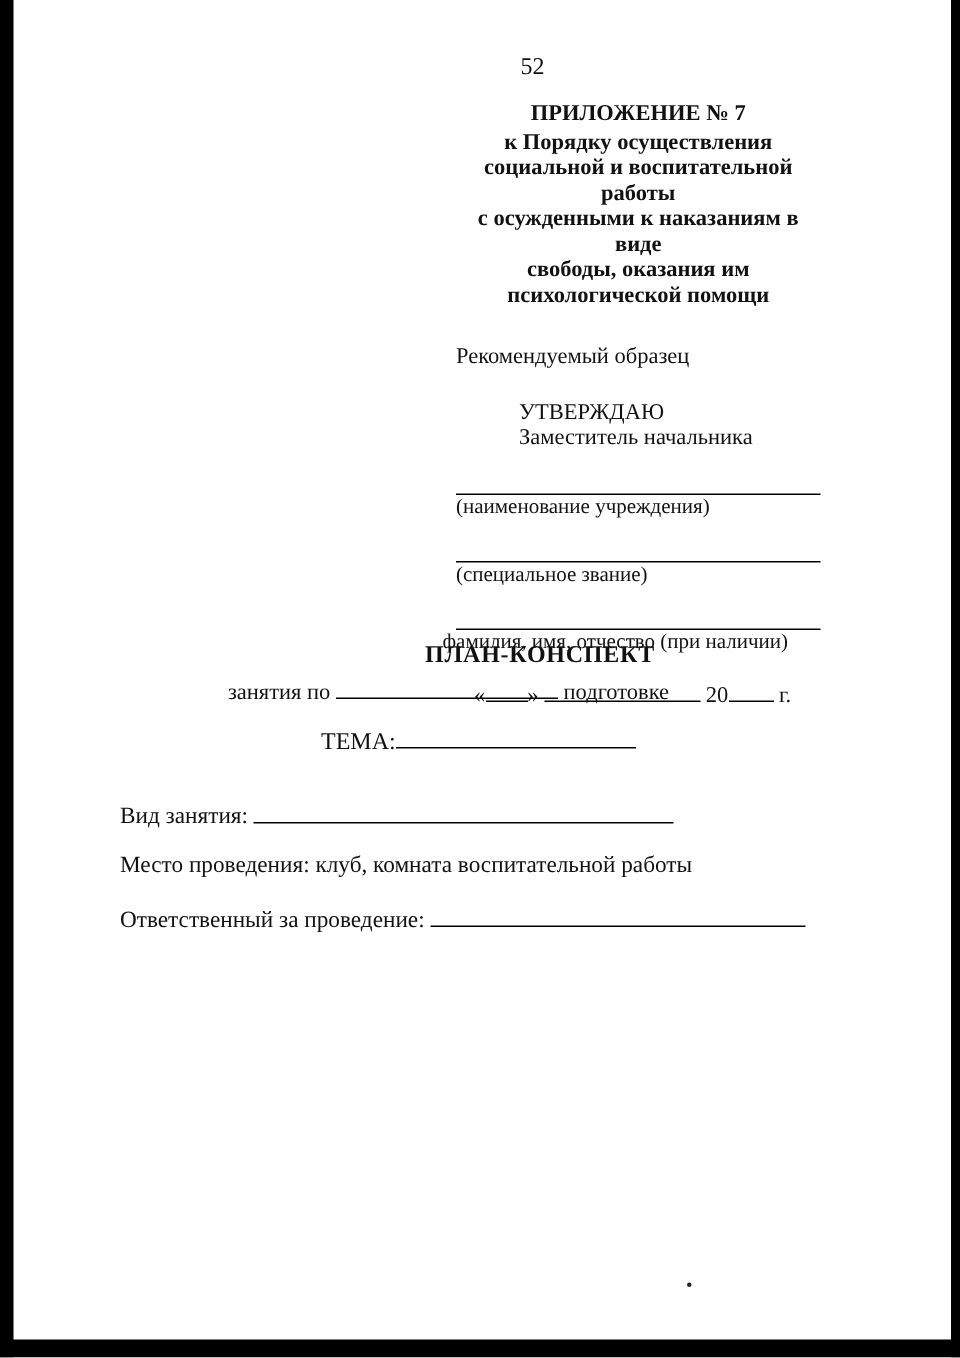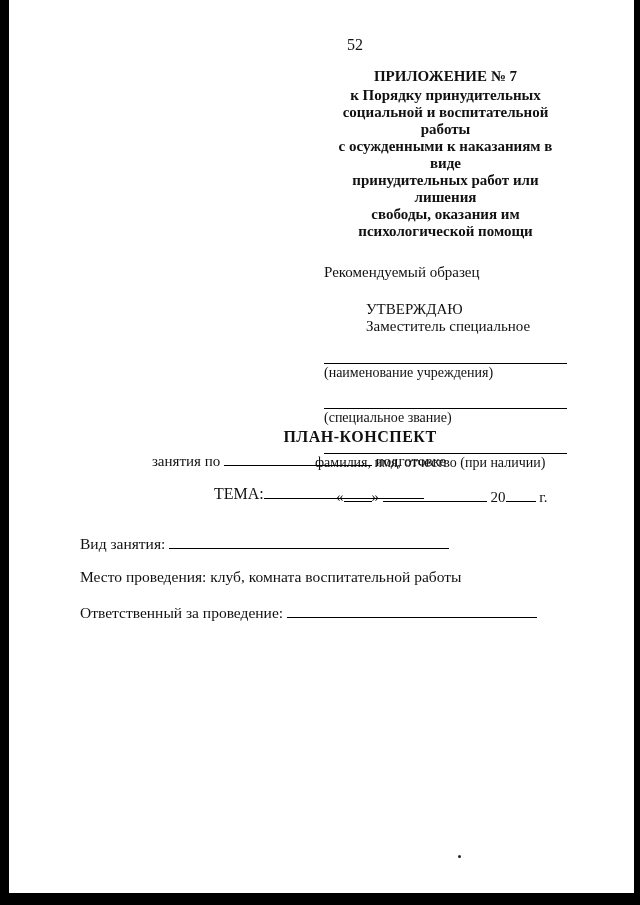--- a/index.html
+++ b/index.html
@@ -36,21 +36,21 @@
     left: 0;
     width: 640px;
     text-align: center;
     font-size: 16px;
     padding-left: 35px;
   }
 
   
   .right-col {
     position: absolute;
-    left: 324px;
+    left: 304px;
     top: 68px;
     width: 243px;
     font-size: 15px;
     line-height: 17px;
   }
   .appendix {
     text-align: center;
     font-weight: bold;
   }
   .appendix .appendix-title {
@@ -141,33 +141,32 @@
 <div class="edge edge-right"></div>
 <div class="edge edge-bottom"></div>
 <div class="speck" style="left:458px; top:855px;"></div>
 
 <div class="page-number">52</div>
 
 <div class="right-col">
 
   <div class="appendix">
     <div class="appendix-title">ПРИЛОЖЕНИЕ № 7</div>
-    <div>к Порядку принудительных</div>
+    <div>к Порядку осуществления</div>
     <div>социальной и воспитательной работы</div>
     <div>с осужденными к наказаниям в виде</div>
-    <div>принудительных работ или лишения</div>
     <div>свободы, оказания им</div>
     <div>психологической помощи</div>
   </div>
 
   <div class="recommended">Рекомендуемый образец</div>
 
   <div class="approve-block">
     <div class="approve-heading">УТВЕРЖДАЮ</div>
-    <div class="approver-position">Заместитель специальное</div>
+    <div class="approver-position">Заместитель начальника</div>
   </div>
 
   <div class="sig-group">
     <div class="sig-line"></div>
     <div class="sig-caption">(наименование учреждения)</div>
   </div>
 
   <div class="sig-group">
     <div class="sig-line"></div>
     <div class="sig-caption">(специальное звание)</div>

